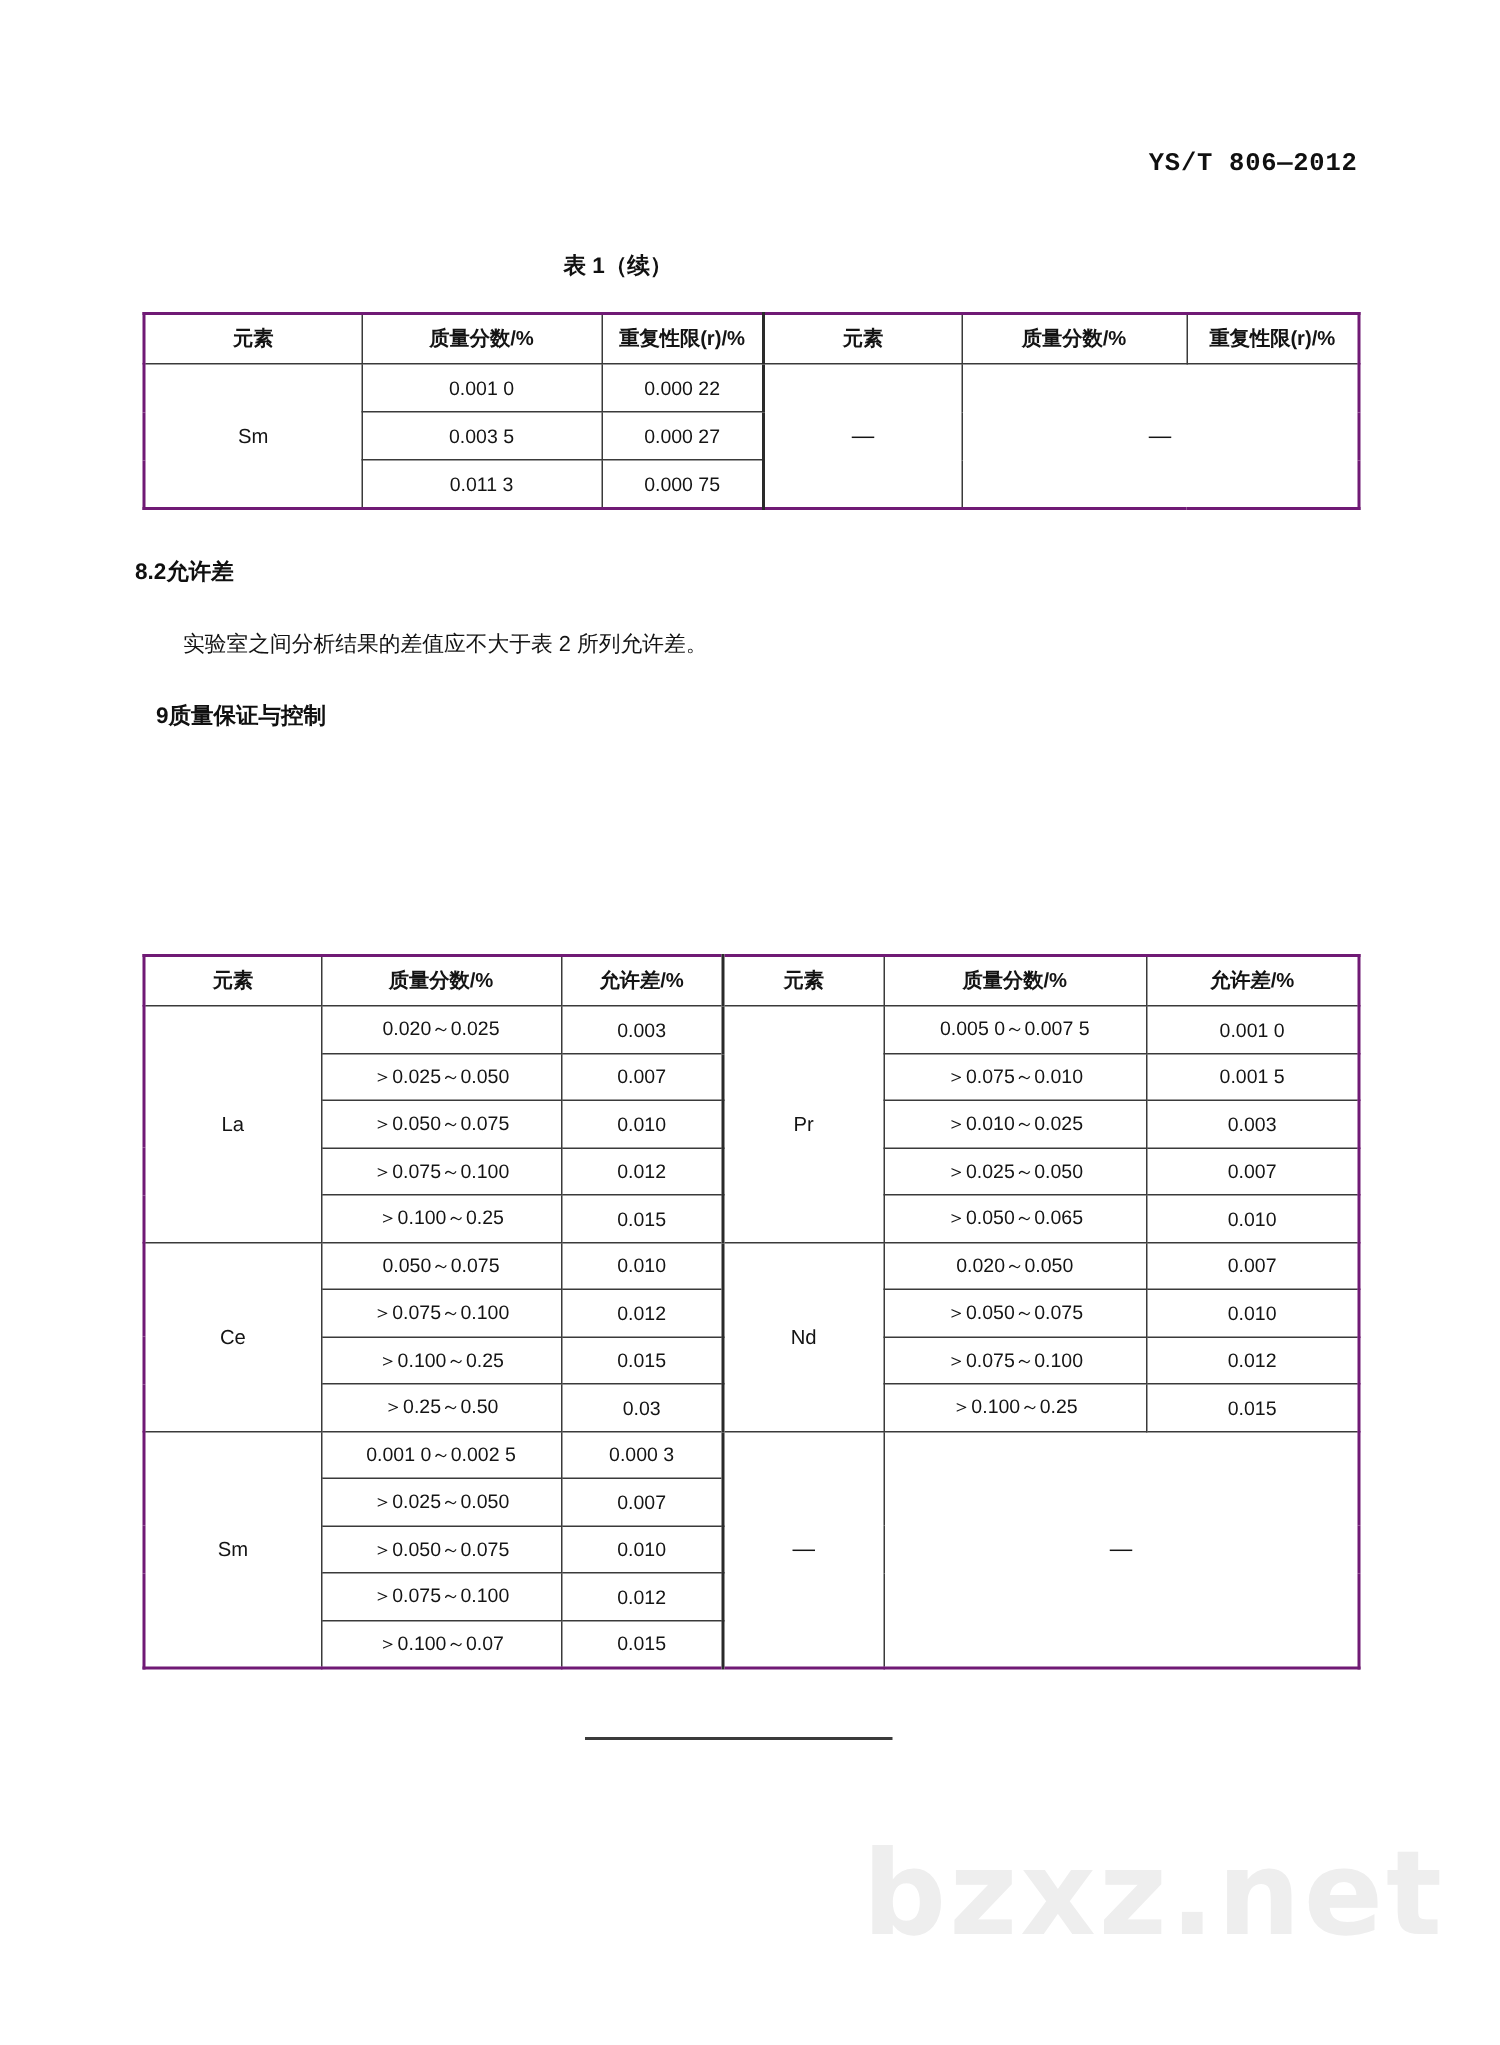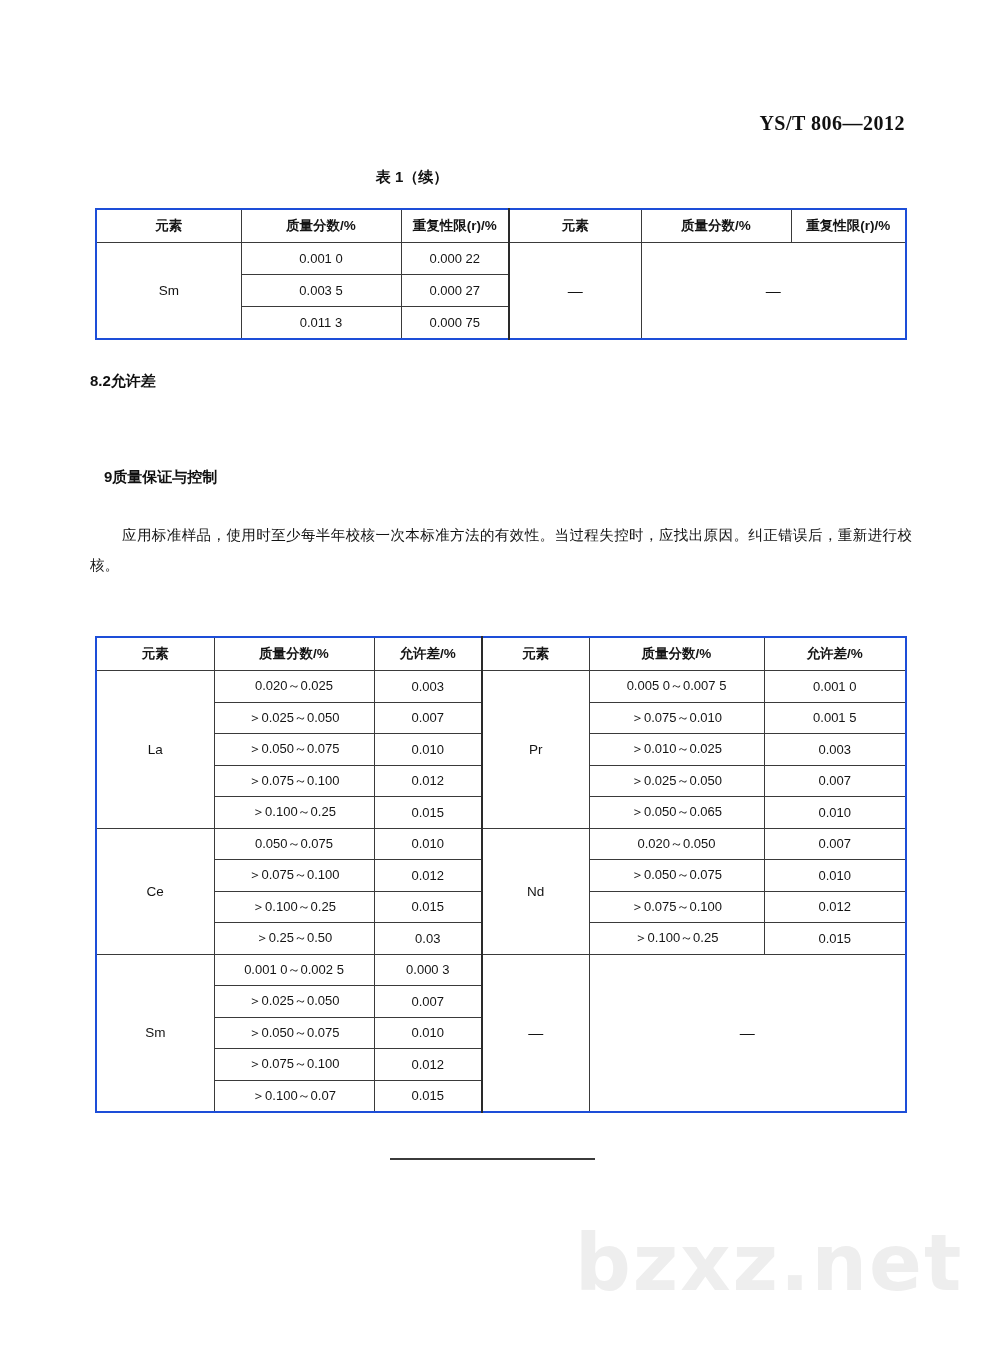--- a/index.html
+++ b/index.html
@@ -19,25 +19,25 @@
   .page {
     position: relative;
     width: 1000px;
     height: 1363px;
     box-sizing: border-box;
   }
 
   
   .doc-header {
     position: absolute;
-    top: 112px;
+    top: 100px;
     right: 95px;
-    font-family: Liberation Serif, serif;
-    font-weight: bold;
-    font-size: 20px;
+    font-family: Liberation Mono, monospace;
+    font-weight: bold;
+    font-size: 17px;
     letter-spacing: 0.5px;
     color: #101010;
   }
 
   
   .table-caption {
     position: absolute;
     left: 0;
     width: 824px;
     text-align: center;
@@ -68,21 +68,21 @@
   }
   table.std th {
     font-weight: bold;
     font-size: 13.5px;
     height: 32px;
   }
   table.std td { height: 31px; }
 
   
   table.std {
-    border: 2px solid #1d4ed8;
+    border: 2px solid #701a75;
   }
   .hdr-row th { border-bottom: 2px solid #2a2a2a; }
 
   
   .mid-left  { border-right: 2px solid #2a2a2a !important; }
   .mid-right { border-left: 2px solid #2a2a2a !important; }
 
   .elem-cell { font-size: 13.5px; }
   .dash-cell { font-size: 15px; letter-spacing: 0; }
 
@@ -218,25 +218,25 @@
       <tr>
         <td>0.011 3</td>
         <td class="mid-left">0.000 75</td>
       </tr>
     </tbody>
   </table>
 
   <div class="sec-heading" id="sec-8-2">
     <span class="num">8.2</span><span>允许差</span>
   </div>
+  <div class="para" id="para-8-2">实验室之间分析结果的差值应不大于表 2 所列允许差。</div>
 
   <div class="sec-heading" id="sec-9">
     <span class="num">9</span><span>质量保证与控制</span>
   </div>
-  <div class="para" id="para-9">应用标准样品，使用时至少每半年校核一次本标准方法的有效性。当过程失控时，应找出原因。纠正错误后，重新进行校核。</div>
 
 
   <table class="std" id="table2">
     <colgroup>
       <col class="c-el">
         <col class="c-mf">
         <col class="c-al">
       <col class="c-el2">
         <col class="c-mf2">
         <col class="c-al2">

